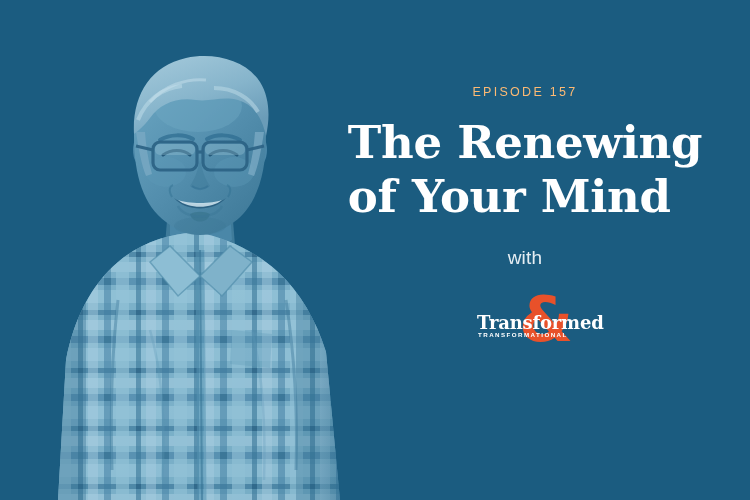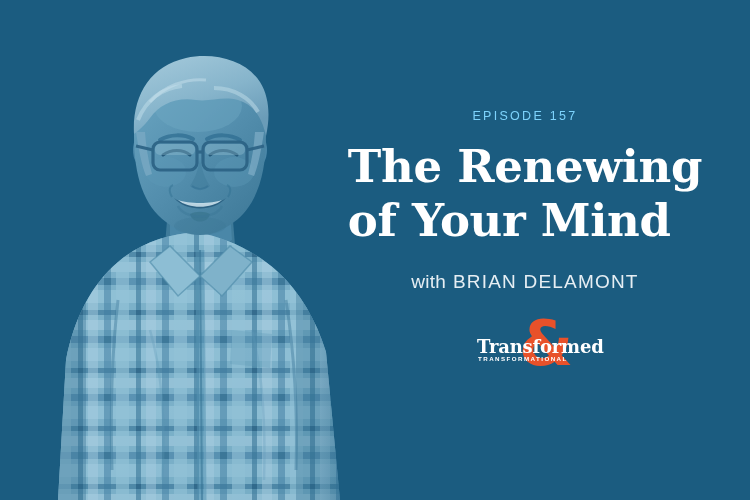--- a/index.html
+++ b/index.html
@@ -36,22 +36,22 @@
     top: 0;
     width: 450px;
     height: 500px;
     display: flex;
     flex-direction: column;
     align-items: center;
     z-index: 5;
   }
 
   #episode-label {
-    margin-top: 110px;
-    color: #7dd3fc;
+    margin-top: 86px;
+    color: #fdba74;
     font-size: 12.5px;
     font-weight: 400;
     letter-spacing: 2.3px;
     line-height: 1;
   }
 
   #title {
     margin-top: 17px;
     color: #ffffff;
     font-family: "DejaVu Serif", "Liberation Serif", serif;
@@ -276,21 +276,20 @@
   <div id="content">
 
     <div id="episode-label">EPISODE 157</div>
 
     <div id="title">The Renewing
 of Your Mind</div>
 
 
     <div id="host-line">
       <span class="host-with">with</span>
-      <span class="host-name">BRIAN DELAMONT</span>
     </div>
 
     <div id="logo">
       <span class="amp">&amp;</span>
       <span class="logo-word">Transformed</span>
       <span class="logo-sub">TRANSFORMATIONAL</span>
     </div>
 
   </div>
 </div>

